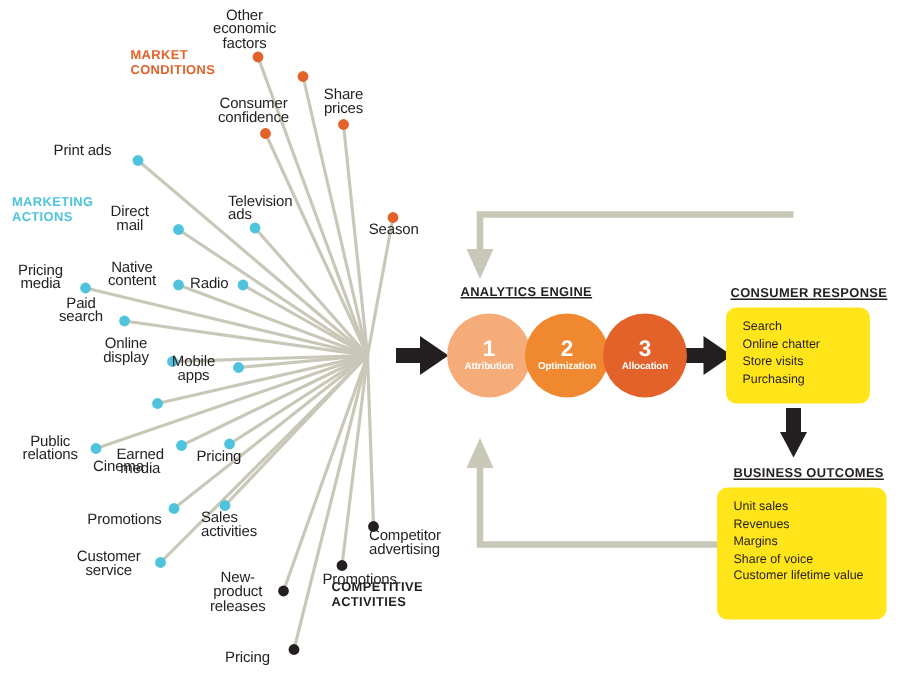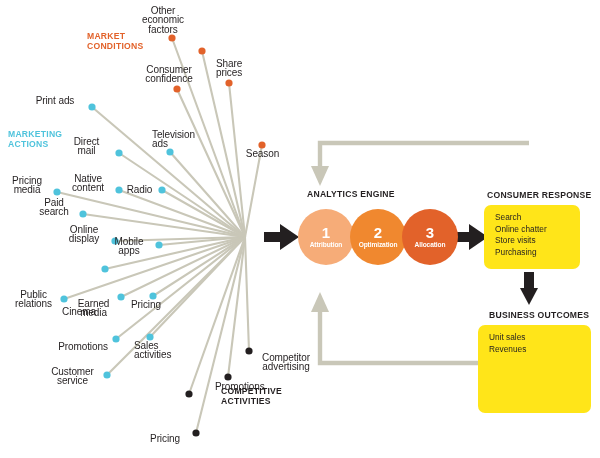--- a/index.html
+++ b/index.html
@@ -14,21 +14,21 @@
   .node-label.l{text-align:left;}
   .node-label.c{text-align:center;}
 
   .cat-label{position:absolute;font-weight:bold;font-size:8.6px;line-height:10px;
              letter-spacing:0.25px;}
   .cat-mc{color:#E2622A;}
   .cat-ma{color:#4FC3DC;}
   .cat-ca{color:#231f20;}
 
   .engine-title{position:absolute;font-weight:bold;font-size:8.6px;color:#231f20;
-                letter-spacing:0.25px;}
+                letter-spacing:0.25px;text-decoration:underline;}
 
   .circ{position:absolute;border-radius:50%;display:flex;flex-direction:column;
         align-items:center;justify-content:center;color:#ffffff;}
   .circ .num{font-weight:bold;font-size:15px;line-height:15px;}
   .circ .nm{font-weight:bold;font-size:6.6px;line-height:8px;letter-spacing:-0.1px;
             margin-top:1px;}
 
   .ybox{position:absolute;background:#FFE519;border-radius:7px;}
   .ybox ul{margin:0;padding:7px 0 7px 11px;list-style:none;}
   .ybox li{font-size:8.3px;color:#231f20;line-height:11.6px;}
@@ -215,27 +215,32 @@
   </div>
   <div class="node-label l" style="left:134px;top:341px;width:50px;">
     <div>Sales</div>
     <div>activities</div>
   </div>
   <div class="node-label r" style="left:44px;top:367px;width:57px;">
     <div>Customer</div>
     <div>service</div>
   </div>
 
-  <div class="node-label l" style="left:256px;top:344px;width:60px;text-align:center;">
+  <div class="node-label l" style="left:246px;top:344px;width:60px;">
     <div style="height:9px;"></div>
     <div>Competitor</div>
     <div>advertising</div>
   </div>
   <div class="node-label l" style="left:215px;top:382px;width:60px;">
     <div>Promotions</div>
+  </div>
+  <div class="node-label r" style="left:136px;top:381px;width:45px;">
+    <div>New-</div>
+    <div>product</div>
+    <div>releases</div>
   </div>
   <div class="node-label r" style="left:143px;top:434px;width:44px;">
     <div>Pricing</div>
   </div>
 
   <div class="engine-title" style="left:307px;top:189px;">ANALYTICS ENGINE</div>
 
   <div class="circ" style="left:298px;top:209px;width:56px;height:56px;background:#F6AC78;">
     <div class="num">1</div>
     <div class="nm">Attribution</div>
@@ -257,16 +262,19 @@
       <li>Store visits</li>
       <li>Purchasing</li>
     </ul>
   </div>
 
   <div class="engine-title" style="left:489px;top:310px;">BUSINESS OUTCOMES</div>
   <div class="ybox" style="left:478px;top:325px;width:113px;height:88px;">
     <ul>
       <li>Unit sales</li>
       <li>Revenues</li>
+      <li>Margins</li>
+      <li>Share of voice</li>
+      <li>Customer lifetime value</li>
     </ul>
   </div>
 
 </div>
 
 </body></html>

